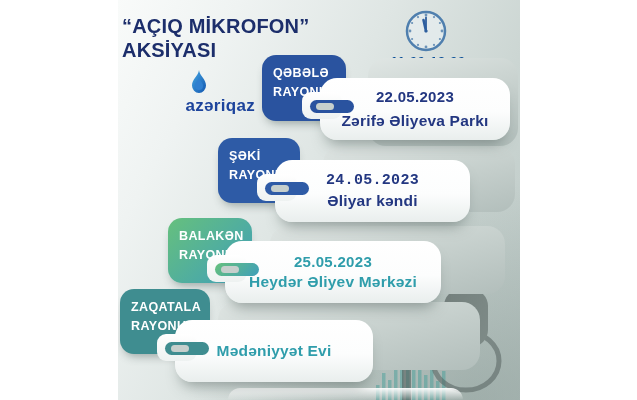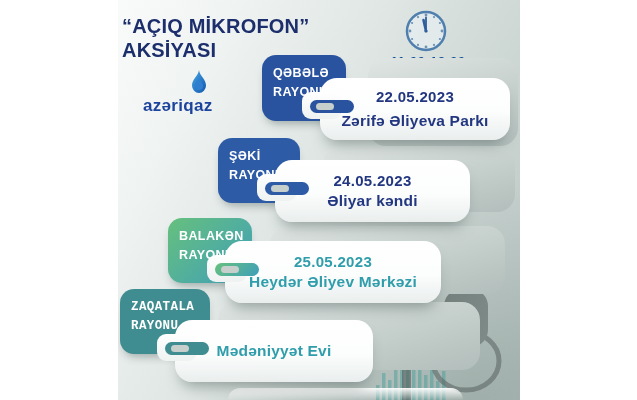--- a/index.html
+++ b/index.html
@@ -6,21 +6,21 @@
   body{font-family:"Liberation Sans", sans-serif;}
   .canvas{position:relative;width:637px;height:400px;background:#ffffff;overflow:hidden;}
   .poster{
     position:absolute;left:118px;top:0;width:402px;height:400px;overflow:hidden;
     background:
       radial-gradient(120% 95% at 88% 100%, rgba(118,136,131,.42), rgba(118,136,131,0) 58%),
       linear-gradient(118deg,#f9fbfa 0%,#eff3f2 20%,#dfe6e4 45%,#ccd6d3 70%,#b9c6c3 100%);
   }
   .title{position:absolute;left:4px;top:14px;width:206px;text-align:left;
     font-size:20px;font-weight:bold;color:#1c2e6b;line-height:1.22;letter-spacing:.2px;}
-  .brand{position:absolute;left:25px;top:70px;width:112px;text-align:left;}
+  .brand{position:absolute;left:25px;top:70px;width:112px;text-align:right;}
   .brand .flame{display:block;margin:0 auto 2px auto;}
   .brand .brand-name{font-size:17px;font-weight:bold;color:#1d449c;letter-spacing:.3px;}
   .clock{position:absolute;left:285px;top:8px;}
   .time{position:absolute;left:264px;top:54px;width:92px;text-align:center;
     font-size:13.5px;font-weight:bold;color:#0a4f97;letter-spacing:.2px;}
 
   .ghost{position:absolute;z-index:1;border-radius:18px;
     background:linear-gradient(165deg,#e0e6e4 0%,#ccd5d2 40%,#b2bebb 100%);}
   .g1{left:250px;top:58px;width:150px;height:88px;}
   .g2{left:205px;top:146px;width:192px;height:66px;}
@@ -154,37 +154,37 @@
     </div>
 
     <div class="tag t2" style="background: rgb(46, 91, 166);">
       <div class="tag-line">ŞƏKİ</div>
       <div class="tag-line">RAYONU</div>
     </div>
     <div class="card c2">
       <span class="tab"></span>
       <span class="pill" style="background: rgb(46, 91, 166);"></span>
       <span class="pill-hole"></span>
-      <div class="date" style="color: rgb(35, 55, 129);">24.05.2023</div>
+      <div class="date" style="color: rgb(35, 55, 129); font-family: Liberation Mono, monospace;">24.05.2023</div>
       <div class="venue" style="color: rgb(35, 55, 129);">Əliyar kəndi</div>
     </div>
 
     <div class="tag t3" style="background: linear-gradient(135deg, rgb(102, 192, 125), rgb(63, 159, 186));">
       <div class="tag-line">BALAKƏN</div>
       <div class="tag-line">RAYONU</div>
     </div>
     <div class="card c3">
       <span class="tab"></span>
       <span class="pill" style="background: linear-gradient(135deg, rgb(102, 192, 125), rgb(63, 159, 186));"></span>
       <span class="pill-hole"></span>
       <div class="date" style="color: rgb(47, 157, 171);">25.05.2023</div>
       <div class="venue" style="color: rgb(47, 157, 171);">Heydər Əliyev Mərkəzi</div>
     </div>
 
-    <div class="tag t4" style="background: rgb(63, 141, 144); font-family: Liberation Mono, monospace;">
+    <div class="tag t4" style="background: rgb(63, 141, 144);">
       <div class="tag-line">ZAQATALA</div>
       <div class="tag-line">RAYONU</div>
     </div>
     <div class="card c4">
       <span class="tab"></span>
       <span class="pill" style="background: rgb(63, 141, 144);"></span>
       <span class="pill-hole"></span>
       <div class="venue" style="color: rgb(47, 157, 171);">Mədəniyyət Evi</div>
     </div>
 

